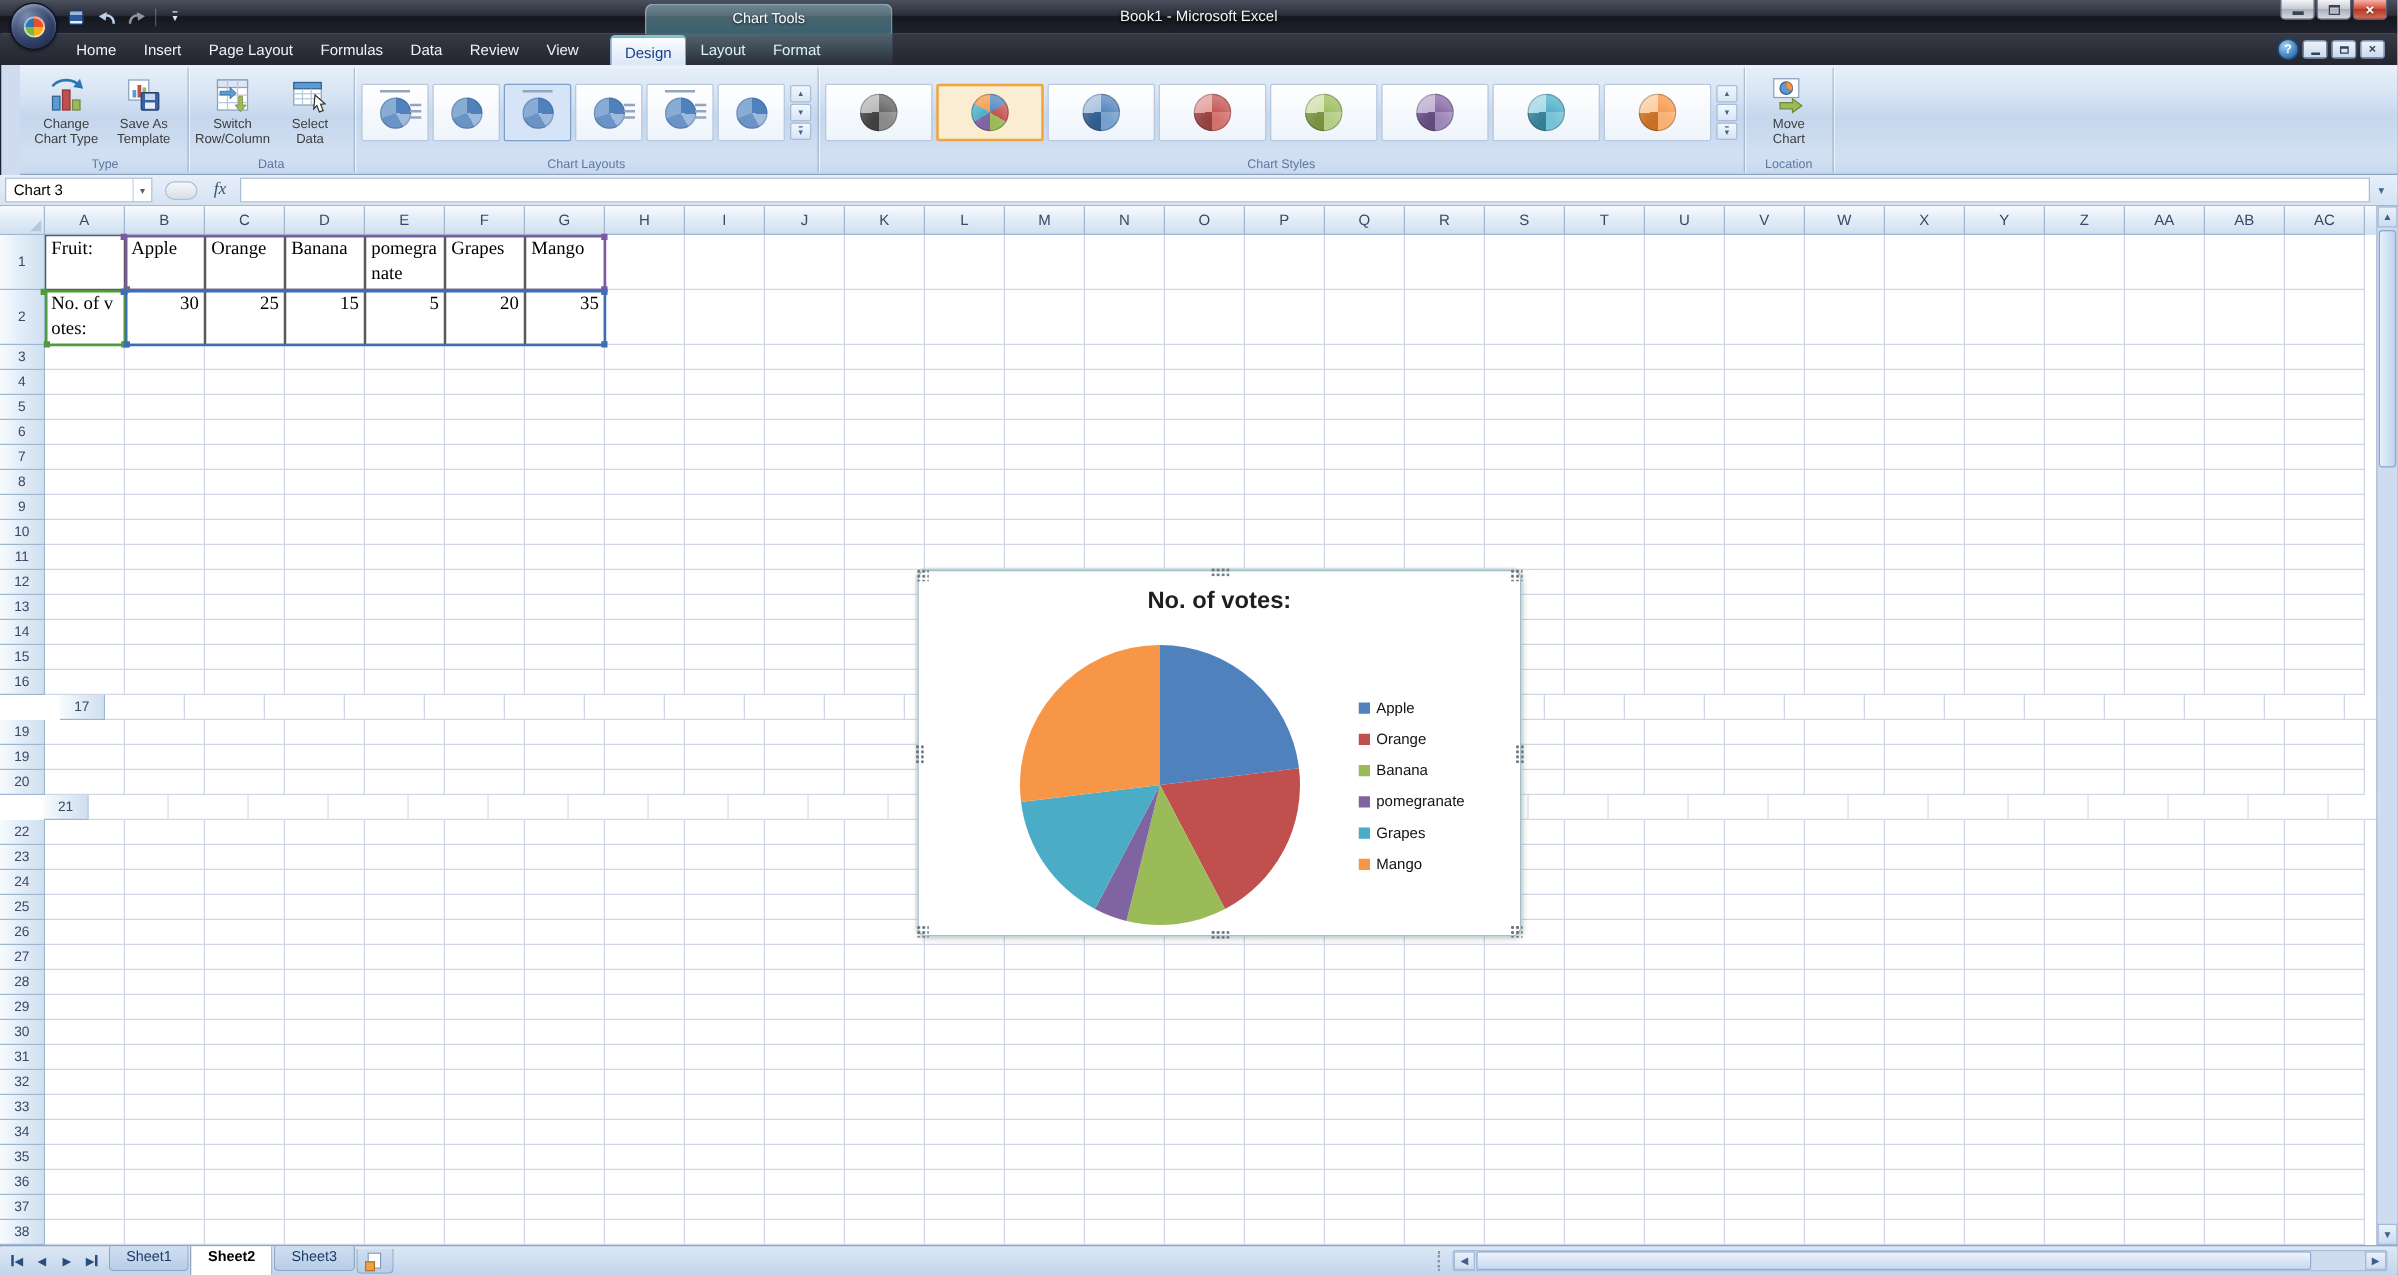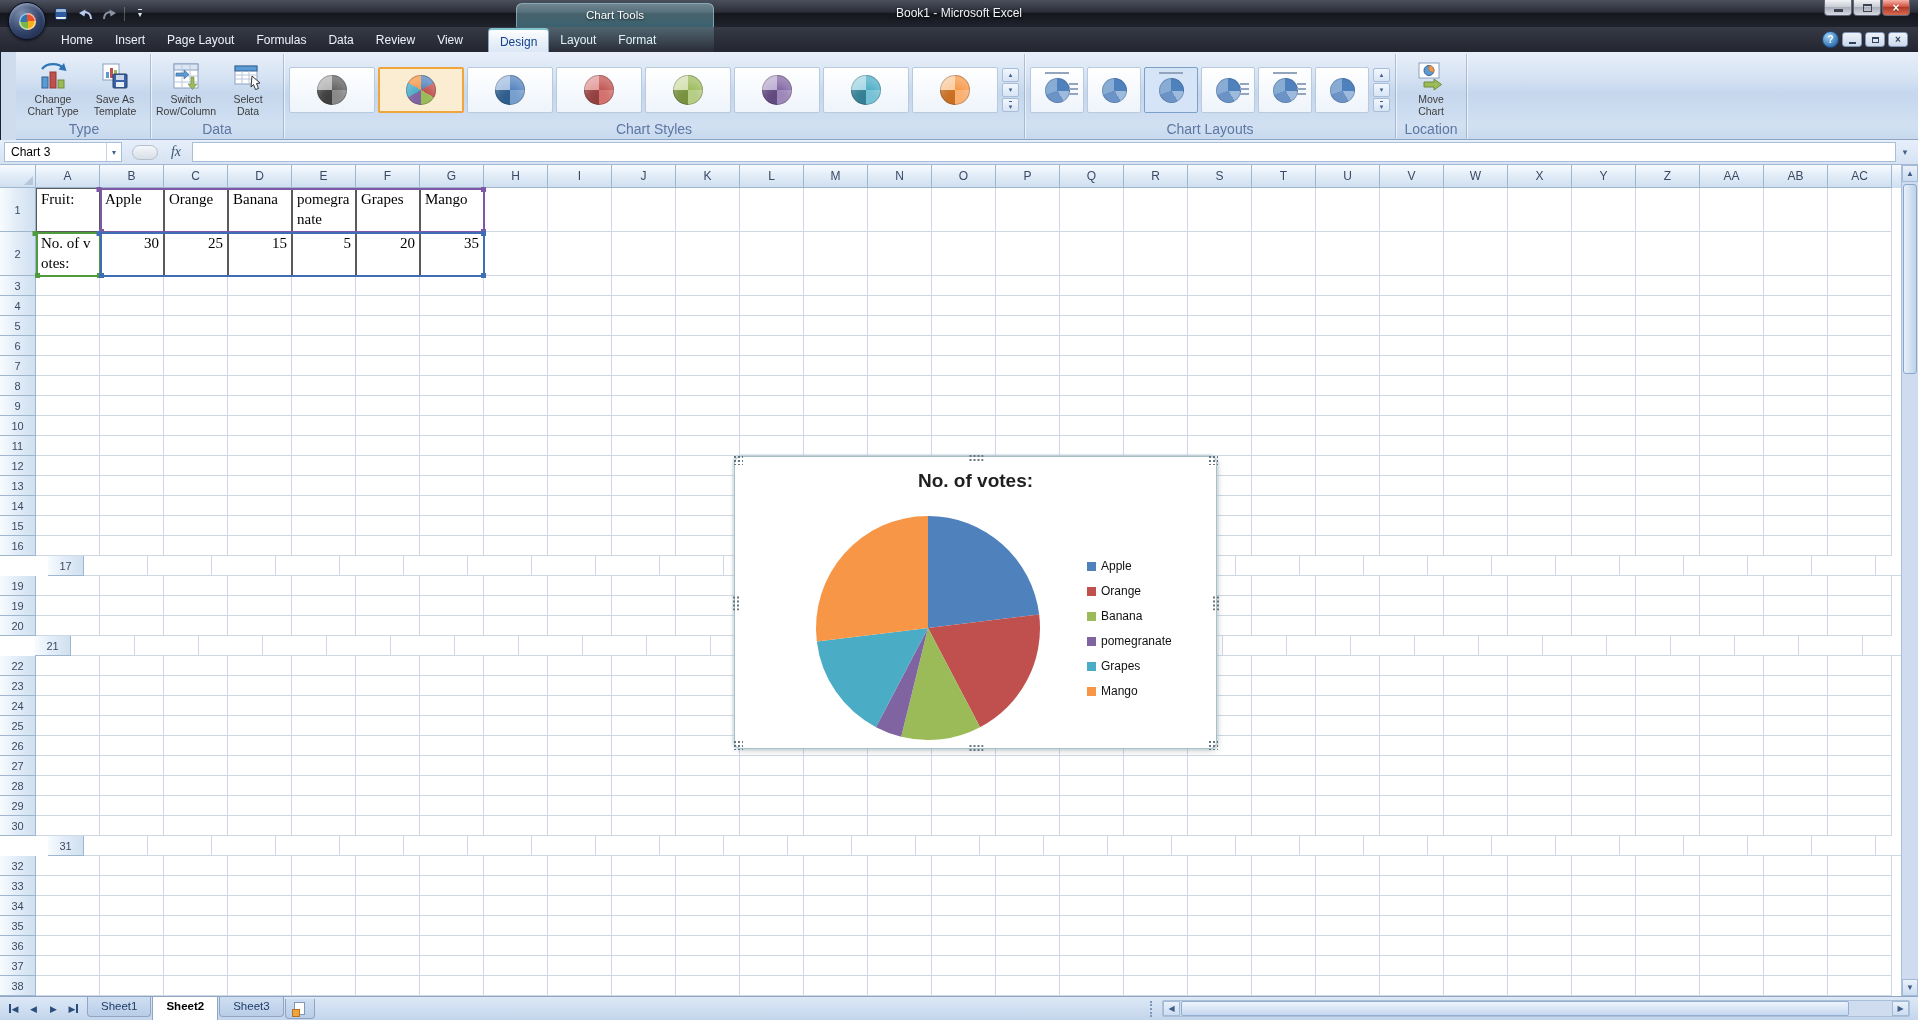--- a/index.html
+++ b/index.html
@@ -57,21 +57,21 @@
   .wb-min { width:7px; height:2px; background:#31425e; margin-top:6px; }
   .wb-rest { width:7px; height:6px; border:1px solid #31425e; border-top:2px solid #31425e; }
   .wb-x { color:#31425e; font-size:10px; font-weight:bold; line-height:1; }
 
   
   .ribbon { position:absolute; top:52px; left:0; right:0; height:88px; display:flex; align-items:stretch;
     padding:2px 2px 0 2px; border-bottom:1px solid #8fa5c2;
     background:linear-gradient(180deg,#e8effa 0%,#d9e5f4 25%,#c5d7ed 48%,#d2e0f2 85%,#c7d9ee 100%);margin-left:16px; }
   .rgroup { position:relative; height:84px; padding:4px 5px 16px;
     border-right:1px solid rgba(125,146,178,.5); box-shadow:1px 0 0 rgba(255,255,255,.6); }
-  .glabel { position:absolute; bottom:1px; left:0; right:0; text-align:center; font-size:14px; color:#5c77a3; }
+  .glabel { position:absolute; bottom:1px; left:0; right:0; text-align:center; font-size:10px; color:#5c77a3; }
   .gcontent { display:flex; gap:2px; align-items:flex-start; }
   .bigbtn { width:60px; display:flex; flex-direction:column; align-items:center; padding-top:1px; border-radius:3px; }
   .bicon { height:33px; display:flex; align-items:center; }
   .blbl { font-size:10.5px; color:#3d3d3d; text-align:center; white-space:pre-line; line-height:1.15; margin-top:1px; }
   .gwrap { display:flex; align-items:center; height:64px; }
   .gallery { display:flex; gap:3px; align-items:center; }
   .gtile { height:46px; border:1px solid #b9cade; border-radius:2px; position:relative;
     background:linear-gradient(#ffffff,#eef4fb); display:flex; align-items:center; justify-content:center; }
   .ltile { width:54px; }
   .stile { width:86px; }
@@ -328,58 +328,20 @@
             </span>
             <span class="blbl">Select
 Data</span>
           </div>
         </div>
       <div class="glabel">Data</div>
     </div>
     <div class="rgroup">
       <div class="gwrap">
         <div class="gallery">
-            <div class="gtile stile">
-              <span class="spie" style="background: conic-gradient(rgb(95, 95, 95) 0deg, rgb(95, 95, 95) 90deg, rgb(137, 137, 137) 90deg, rgb(137, 137, 137) 180deg, rgb(63, 63, 63) 180deg, rgb(63, 63, 63) 270deg, rgb(181, 181, 181) 270deg, rgb(181, 181, 181) 360deg);"></span>
-            </div>
-            <div class="gtile stile sel">
-              <span class="spie" style="background: conic-gradient(rgb(79, 129, 189) 0deg, rgb(79, 129, 189) 60deg, rgb(192, 80, 77) 60deg, rgb(192, 80, 77) 120deg, rgb(155, 187, 89) 120deg, rgb(155, 187, 89) 180deg, rgb(128, 100, 162) 180deg, rgb(128, 100, 162) 240deg, rgb(75, 172, 198) 240deg, rgb(75, 172, 198) 300deg, rgb(247, 150, 70) 300deg, rgb(247, 150, 70) 360deg);"></span>
-            </div>
-            <div class="gtile stile">
-              <span class="spie" style="background: conic-gradient(rgb(79, 129, 189) 0deg, rgb(79, 129, 189) 90deg, rgb(118, 159, 206) 90deg, rgb(118, 159, 206) 180deg, rgb(47, 93, 140) 180deg, rgb(47, 93, 140) 270deg, rgb(164, 192, 224) 270deg, rgb(164, 192, 224) 360deg);"></span>
-            </div>
-            <div class="gtile stile">
-              <span class="spie" style="background: conic-gradient(rgb(192, 80, 77) 0deg, rgb(192, 80, 77) 90deg, rgb(211, 113, 110) 90deg, rgb(211, 113, 110) 180deg, rgb(147, 65, 63) 180deg, rgb(147, 65, 63) 270deg, rgb(226, 156, 154) 270deg, rgb(226, 156, 154) 360deg);"></span>
-            </div>
-            <div class="gtile stile">
-              <span class="spie" style="background: conic-gradient(rgb(155, 187, 89) 0deg, rgb(155, 187, 89) 90deg, rgb(181, 205, 133) 90deg, rgb(181, 205, 133) 180deg, rgb(119, 145, 63) 180deg, rgb(119, 145, 63) 270deg, rgb(210, 224, 174) 270deg, rgb(210, 224, 174) 360deg);"></span>
-            </div>
-            <div class="gtile stile">
-              <span class="spie" style="background: conic-gradient(rgb(128, 100, 162) 0deg, rgb(128, 100, 162) 90deg, rgb(157, 135, 185) 90deg, rgb(157, 135, 185) 180deg, rgb(98, 73, 127) 180deg, rgb(98, 73, 127) 270deg, rgb(188, 173, 208) 270deg, rgb(188, 173, 208) 360deg);"></span>
-            </div>
-            <div class="gtile stile">
-              <span class="spie" style="background: conic-gradient(rgb(75, 172, 198) 0deg, rgb(75, 172, 198) 90deg, rgb(118, 193, 213) 90deg, rgb(118, 193, 213) 180deg, rgb(53, 127, 148) 180deg, rgb(53, 127, 148) 270deg, rgb(163, 215, 228) 270deg, rgb(163, 215, 228) 360deg);"></span>
-            </div>
-            <div class="gtile stile">
-              <span class="spie" style="background: conic-gradient(rgb(247, 150, 70) 0deg, rgb(247, 150, 70) 90deg, rgb(249, 176, 113) 90deg, rgb(249, 176, 113) 180deg, rgb(200, 111, 36) 180deg, rgb(200, 111, 36) 270deg, rgb(251, 203, 158) 270deg, rgb(251, 203, 158) 360deg);"></span>
-            </div>
-          </div>
-        <div class="garrows">
-          <div class="gab">▴</div>
-          <div class="gab">▾</div>
-          <div class="gab">
-              <span class="mb">▾</span>
-            </div>
-        </div>
-      </div>
-      <div class="glabel">Chart Styles</div>
-    </div>
-    <div class="rgroup">
-      <div class="gwrap">
-        <div class="gallery">
             <div class="gtile ltile">
               <span class="lpie"></span>
               <span class="tl"></span>
               <span class="rl">
                 <i></i>
                 <i></i>
                 <i></i>
               </span>
             </div>
             <div class="gtile ltile">
@@ -412,20 +374,58 @@
           </div>
         <div class="garrows">
           <div class="gab">▴</div>
           <div class="gab">▾</div>
           <div class="gab">
               <span class="mb">▾</span>
             </div>
         </div>
       </div>
       <div class="glabel">Chart Layouts</div>
+    </div>
+    <div class="rgroup">
+      <div class="gwrap">
+        <div class="gallery">
+            <div class="gtile stile">
+              <span class="spie" style="background: conic-gradient(rgb(95, 95, 95) 0deg, rgb(95, 95, 95) 90deg, rgb(137, 137, 137) 90deg, rgb(137, 137, 137) 180deg, rgb(63, 63, 63) 180deg, rgb(63, 63, 63) 270deg, rgb(181, 181, 181) 270deg, rgb(181, 181, 181) 360deg);"></span>
+            </div>
+            <div class="gtile stile sel">
+              <span class="spie" style="background: conic-gradient(rgb(79, 129, 189) 0deg, rgb(79, 129, 189) 60deg, rgb(192, 80, 77) 60deg, rgb(192, 80, 77) 120deg, rgb(155, 187, 89) 120deg, rgb(155, 187, 89) 180deg, rgb(128, 100, 162) 180deg, rgb(128, 100, 162) 240deg, rgb(75, 172, 198) 240deg, rgb(75, 172, 198) 300deg, rgb(247, 150, 70) 300deg, rgb(247, 150, 70) 360deg);"></span>
+            </div>
+            <div class="gtile stile">
+              <span class="spie" style="background: conic-gradient(rgb(79, 129, 189) 0deg, rgb(79, 129, 189) 90deg, rgb(118, 159, 206) 90deg, rgb(118, 159, 206) 180deg, rgb(47, 93, 140) 180deg, rgb(47, 93, 140) 270deg, rgb(164, 192, 224) 270deg, rgb(164, 192, 224) 360deg);"></span>
+            </div>
+            <div class="gtile stile">
+              <span class="spie" style="background: conic-gradient(rgb(192, 80, 77) 0deg, rgb(192, 80, 77) 90deg, rgb(211, 113, 110) 90deg, rgb(211, 113, 110) 180deg, rgb(147, 65, 63) 180deg, rgb(147, 65, 63) 270deg, rgb(226, 156, 154) 270deg, rgb(226, 156, 154) 360deg);"></span>
+            </div>
+            <div class="gtile stile">
+              <span class="spie" style="background: conic-gradient(rgb(155, 187, 89) 0deg, rgb(155, 187, 89) 90deg, rgb(181, 205, 133) 90deg, rgb(181, 205, 133) 180deg, rgb(119, 145, 63) 180deg, rgb(119, 145, 63) 270deg, rgb(210, 224, 174) 270deg, rgb(210, 224, 174) 360deg);"></span>
+            </div>
+            <div class="gtile stile">
+              <span class="spie" style="background: conic-gradient(rgb(128, 100, 162) 0deg, rgb(128, 100, 162) 90deg, rgb(157, 135, 185) 90deg, rgb(157, 135, 185) 180deg, rgb(98, 73, 127) 180deg, rgb(98, 73, 127) 270deg, rgb(188, 173, 208) 270deg, rgb(188, 173, 208) 360deg);"></span>
+            </div>
+            <div class="gtile stile">
+              <span class="spie" style="background: conic-gradient(rgb(75, 172, 198) 0deg, rgb(75, 172, 198) 90deg, rgb(118, 193, 213) 90deg, rgb(118, 193, 213) 180deg, rgb(53, 127, 148) 180deg, rgb(53, 127, 148) 270deg, rgb(163, 215, 228) 270deg, rgb(163, 215, 228) 360deg);"></span>
+            </div>
+            <div class="gtile stile">
+              <span class="spie" style="background: conic-gradient(rgb(247, 150, 70) 0deg, rgb(247, 150, 70) 90deg, rgb(249, 176, 113) 90deg, rgb(249, 176, 113) 180deg, rgb(200, 111, 36) 180deg, rgb(200, 111, 36) 270deg, rgb(251, 203, 158) 270deg, rgb(251, 203, 158) 360deg);"></span>
+            </div>
+          </div>
+        <div class="garrows">
+          <div class="gab">▴</div>
+          <div class="gab">▾</div>
+          <div class="gab">
+              <span class="mb">▾</span>
+            </div>
+        </div>
+      </div>
+      <div class="glabel">Chart Styles</div>
     </div>
     <div class="rgroup">
       <div class="gcontent">
           <div class="bigbtn">
             <span class="bicon">
               <svg width="32" height="32" viewBox="0 0 32 32">
                 <rect x="4" y="3" width="20" height="15" fill="#fff" stroke="#8aa0bf"></rect>
                 <circle cx="14" cy="10.5" r="5" fill="#5b9bd5" stroke="#35618f"></circle>
                 <path d="M14 10.5 L14 5.5 A5 5 0 0 1 18.5 12.5 Z" fill="#f79646" stroke="#b5702f" stroke-width="0.5"></path>
                 <polygon points="9,22 19,22 19,19 26.5,24.5 19,30 19,27 9,27" fill="#9bbb59" stroke="#71893f"></polygon>
@@ -1440,21 +1440,21 @@
           <div class="cell"></div>
           <div class="cell"></div>
           <div class="cell"></div>
           <div class="cell"></div>
           <div class="cell"></div>
           <div class="cell"></div>
           <div class="cell"></div>
           <div class="cell"></div>
           <div class="cell"></div>
         </div>
-        <div class="grow" style="height: 20px; margin-left: 48px;">
+        <div class="grow" style="height: 20px;">
           <div class="rhdr">31</div>
           <div class="cell"></div>
           <div class="cell"></div>
           <div class="cell"></div>
           <div class="cell"></div>
           <div class="cell"></div>
           <div class="cell"></div>
           <div class="cell"></div>
           <div class="cell"></div>
           <div class="cell"></div>

